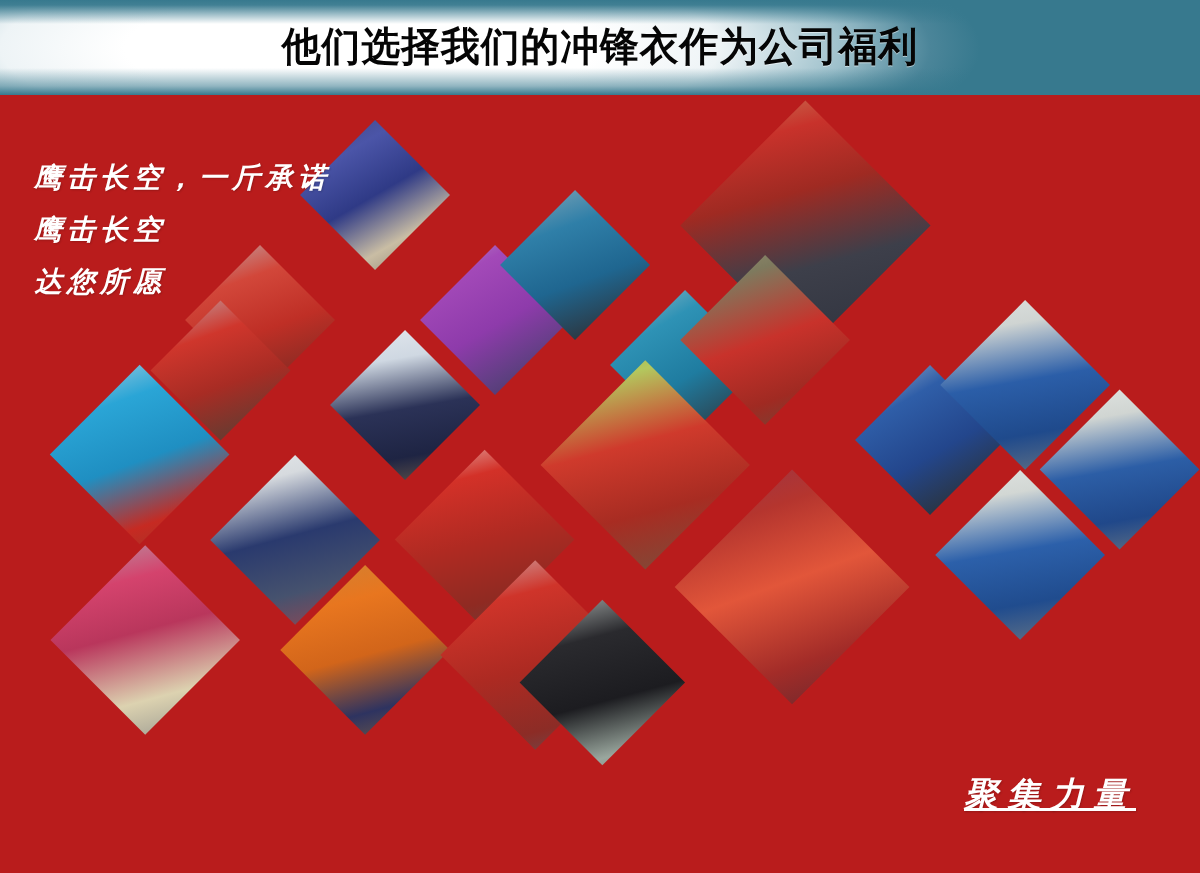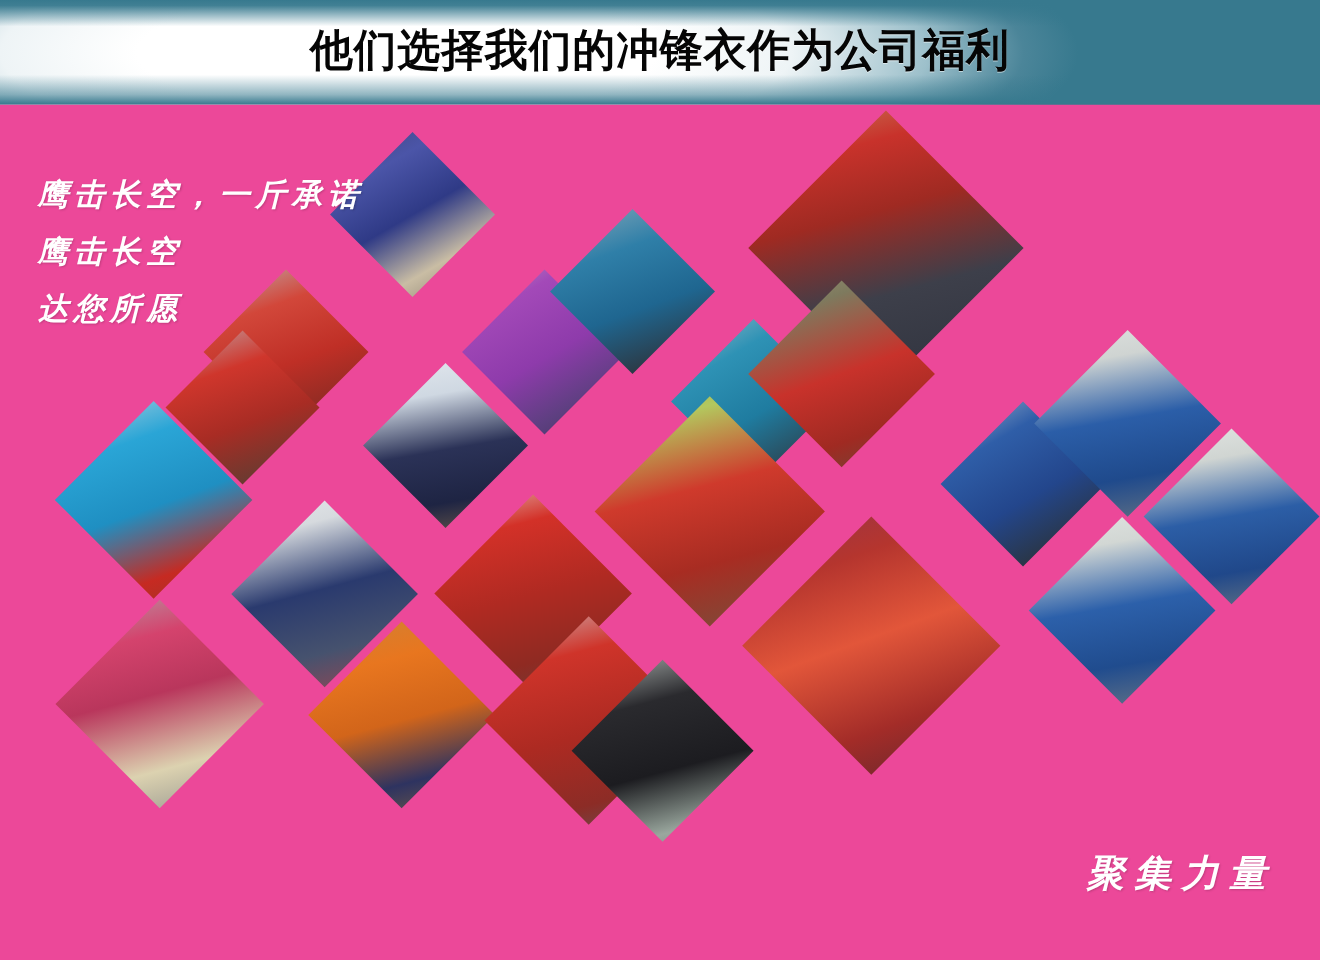--- a/index.html
+++ b/index.html
@@ -72,27 +72,27 @@
     font-family:"DejaVu Serif","Liberation Serif",serif;
     font-weight:bold;
     font-style:italic;
     letter-spacing:5px;
     text-shadow:1px 1px 2px rgba(0,0,0,.18);
     z-index:8;
     white-space:nowrap;
   }
   #slogan-left{ left:34px; top:152px; }
   #slogan-left div{ font-size:28px; line-height:52px;font-family:Liberation Serif, serif; }
-  #slogan-right{ right:40px; bottom:40px; text-align:right; }
+  #slogan-right{ right:64px; bottom:40px; text-align:right;text-decoration:underline; }
   #slogan-right div{ font-size:34px; line-height:78px; letter-spacing:9px; }
 </style>
 </head>
 <body>
 
-<div id="poster" style="background: #ec4899;">
+<div id="poster" style="background: #b91c1c;">
 
   <div id="mosaic">
       <div class="tile" title="蓝色冲锋衣团队聚餐" style="left: 321.967px; top: 141.967px; width: 106.066px; height: 106.066px;">
         <div class="ph" style="background: linear-gradient(150deg, rgb(58, 63, 110) 0%, rgb(75, 85, 168) 28%, rgb(47, 58, 134) 50%, rgb(201, 189, 164) 72%, rgb(106, 95, 84) 100%);"></div>
       </div>
       <div class="tile" title="红色冲锋衣团队拱门合影" style="left: 206.967px; top: 266.967px; width: 106.066px; height: 106.066px;">
         <div class="ph" style="background: linear-gradient(160deg, rgb(184, 196, 204) 0%, rgb(210, 71, 58) 30%, rgb(191, 47, 38) 55%, rgb(140, 43, 35) 78%, rgb(93, 107, 116) 100%);"></div>
       </div>
       <div class="tile" title="正广通 ZGT GROUP 深蓝工服合影" style="left: 351.967px; top: 351.967px; width: 106.066px; height: 106.066px;">
         <div class="ph" style="background: linear-gradient(170deg, rgb(233, 237, 242) 0%, rgb(207, 216, 226) 26%, rgb(43, 50, 87) 52%, rgb(30, 36, 67) 76%, rgb(125, 103, 76) 100%);"></div>

